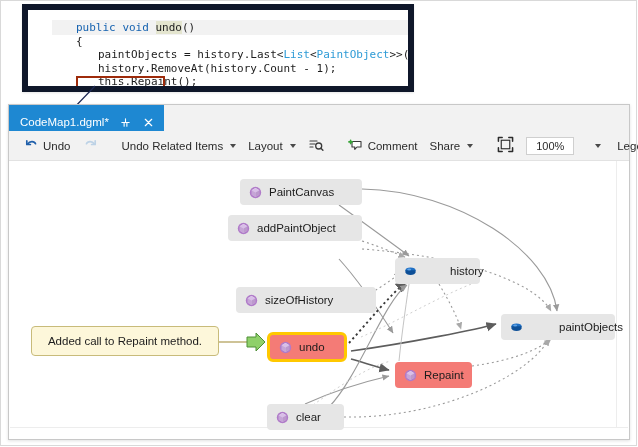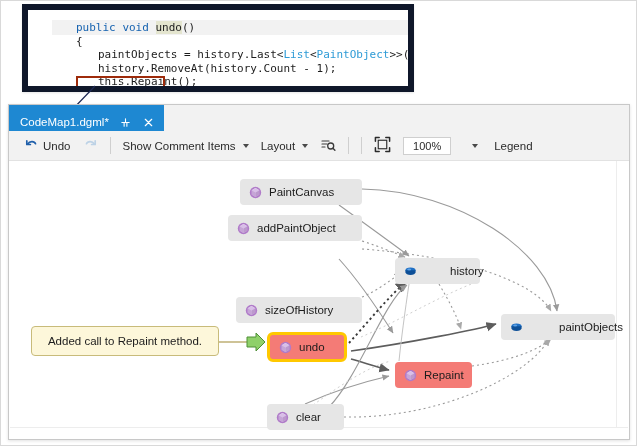--- a/index.html
+++ b/index.html
@@ -219,42 +219,55 @@
           <svg width="15" height="15" viewBox="0 0 16 16">
               <path d="M12 7.5C10 4 5 4 3.7 7.2" stroke="#bdd2e6" stroke-width="1.8" fill="none" stroke-linecap="round"></path>
               <path d="M13 4.2v3.8H9.2" stroke="#bdd2e6" stroke-width="1.8" fill="none" stroke-linecap="round" stroke-linejoin="round"></path>
             </svg>
         </span>
       </div>
 
       <div class="tb-sep"></div>
 
       <div class="tb-item">
-        <span class="tb-label">Show Comment Items</span>
+        <span class="tb-label">Undo Related Items</span>
         <span class="caret"></span>
       </div>
 
       <div class="tb-item">
         <span class="tb-label">Layout</span>
         <span class="caret"></span>
       </div>
 
       <div class="tb-item">
         <span>
           <svg width="16" height="16" viewBox="0 0 16 16">
             <path d="M2 4h7M2 7h5M2 10h3" stroke="#3a3a3a" stroke-width="1.2" stroke-linecap="round"></path>
             <circle cx="10.7" cy="9" r="3" stroke="#3a3a3a" stroke-width="1.3" fill="none"></circle>
             <path d="M12.9 11.2l2 2" stroke="#3a3a3a" stroke-width="1.4" stroke-linecap="round"></path>
           </svg>
         </span>
       </div>
 
       <div class="tb-sep"></div>
 
-
+      <div class="tb-item">
+        <span>
+          <svg width="16" height="16" viewBox="0 0 16 16">
+            <path d="M4 4.5h9v5.5h-4l-2.2 2.4V10H4z" fill="#fff" stroke="#3a3a3a" stroke-width="1.1" stroke-linejoin="round"></path>
+            <path d="M2.6 3.2v3.4M0.9 4.9h3.4" stroke="#36a336" stroke-width="1.6" stroke-linecap="round"></path>
+          </svg>
+        </span>
+        <span class="tb-label">Comment</span>
+      </div>
+
+      <div class="tb-item">
+        <span class="tb-label">Share</span>
+        <span class="caret"></span>
+      </div>
 
       <div class="tb-sep"></div>
 
       <div class="tb-item">
         <span>
           <svg width="17" height="17" viewBox="0 0 18 18">
             <rect x="4.5" y="4.5" width="9" height="9" fill="none" stroke="#2b2b2b" stroke-width="1.2"></rect>
             <path d="M1.5 1.5h4M1.5 1.5v4M16.5 1.5h-4M16.5 1.5v4M1.5 16.5h4M1.5 16.5v-4M16.5 16.5h-4M16.5 16.5v-4" stroke="#2b2b2b" stroke-width="1.6" stroke-linecap="round"></path>
           </svg>
         </span>
@@ -349,21 +362,21 @@
                 <svg class="n-ico" viewBox="0 0 16 16">
                   <circle cx="8" cy="8" r="7" fill="#b07bc9"></circle>
                   <path d="M8 2.6l4.6 2.7v5.4L8 13.4 3.4 10.7V5.3z" fill="#ffffff" opacity=".85"></path>
                   <path d="M8 2.6l4.6 2.7L8 8 3.4 5.3z" fill="#d9bfe8"></path>
                   <path d="M8 8v5.4L3.4 10.7V5.3z" fill="#a06bbd" opacity=".55"></path>
                   <path d="M8 8v5.4l4.6-2.7V5.3z" fill="#8e55ab" opacity=".55"></path>
                 </svg>
               </span>
               <span class="node-label">addPaintObject</span>
             </div>
-            <div class="node" style="left: 227px; top: 126px; width: 126px; margin-top: 10px;">
+            <div class="node" style="left: 227px; top: 126px; width: 140px;">
               <span style="display: flex; align-items: center; flex: 0 0 13px;">
                 <svg class="n-ico" viewBox="0 0 16 16">
                   <circle cx="8" cy="8" r="7" fill="#b07bc9"></circle>
                   <path d="M8 2.6l4.6 2.7v5.4L8 13.4 3.4 10.7V5.3z" fill="#ffffff" opacity=".85"></path>
                   <path d="M8 2.6l4.6 2.7L8 8 3.4 5.3z" fill="#d9bfe8"></path>
                   <path d="M8 8v5.4L3.4 10.7V5.3z" fill="#a06bbd" opacity=".55"></path>
                   <path d="M8 8v5.4l4.6-2.7V5.3z" fill="#8e55ab" opacity=".55"></path>
                 </svg>
               </span>
               <span class="node-label">sizeOfHistory</span>

